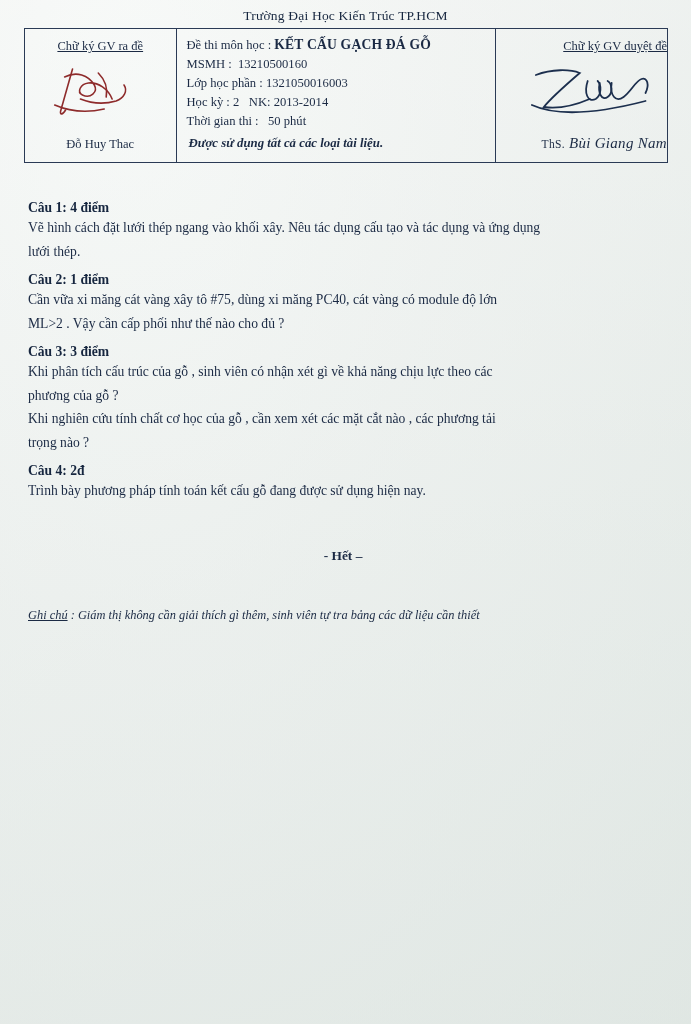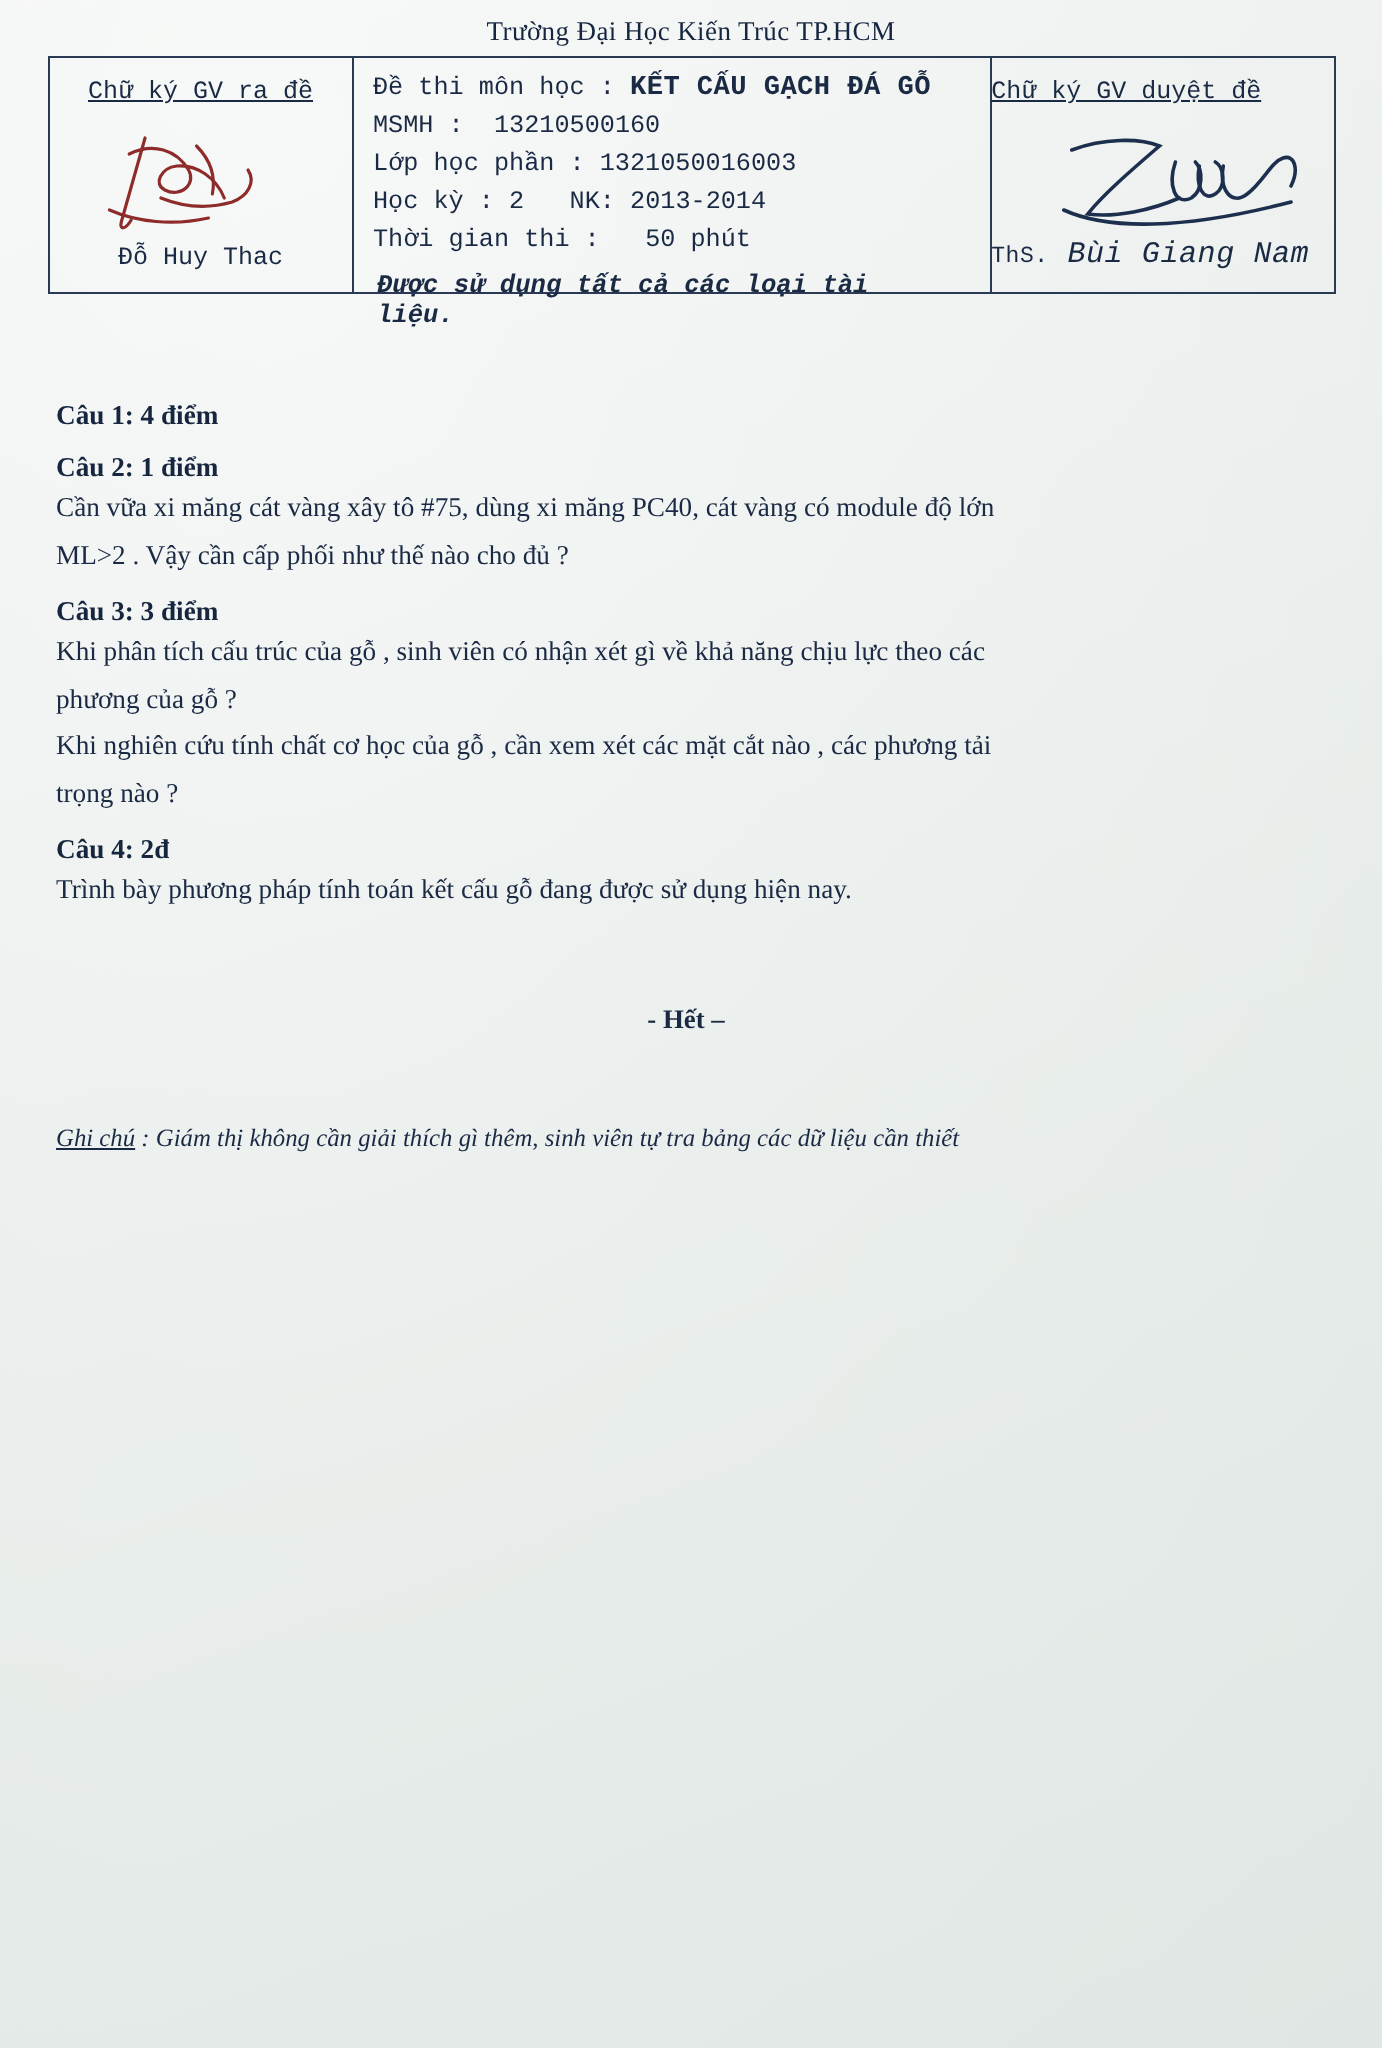--- a/index.html
+++ b/index.html
@@ -39,44 +39,43 @@
     font-size: 13.5px;
     font-weight: normal;
     letter-spacing: 0.2px;
     color: #16263f;
   }
   .header-box {
     position: absolute;
     top: 28px;
     left: 24px;
     width: 644px;
-    height: 119px;
+    height: 135px;
     border: 1.3px solid #2a3a55;
     box-sizing: border-box;
     display: flex;
-    font-family: Liberation Mono, monospace;
   }
   .cell {
     position: relative;
     box-sizing: border-box;
     height: 100%;
   }
   .cell.left {
     width: 152px;
     border-right: 1.3px solid #2a3a55;
     text-align: center;
   }
   .cell.mid {
     width: 320px;
     border-right: 1.3px solid #2a3a55;
     padding: 6px 24px 0 10px;
   }
   .cell.right {
     width: 172px;
-    text-align: left;
+    text-align: right;
   }
   .cell-head {
     font-size: 12.5px;
     text-decoration: underline;
     margin-top: 10px;
     color: #1b2a44;
   }
   .sign-name {
     position: absolute;
     bottom: 10px;
@@ -228,20 +227,24 @@
       <div class="sign-name right">
         <span class="sign-prefix">ThS.</span>
         <span>Bùi Giang Nam</span>
       </div>
     </div>
   </div>
 
   <div class="content">
 
     <div class="q-title">Câu 1: 4 điểm</div>
+    <div class="q-body">
+      <p>Vẽ hình cách đặt lưới thép ngang vào khối xây. Nêu tác dụng cấu tạo và tác dụng và ứng dụng</p>
+      <p>lưới thép.</p>
+    </div>
 
     <div class="q-title">Câu 2: 1 điểm</div>
     <div class="q-body">
       <p>Cần vữa xi măng cát vàng xây tô #75, dùng xi măng  PC40, cát vàng có module độ lớn</p>
       <p>ML&gt;2 . Vậy cần cấp phối như thế nào cho đủ ?</p>
     </div>
 
     <div class="q-title">Câu 3: 3 điểm</div>
     <div class="q-body">
       <p>Khi phân tích cấu trúc của gỗ , sinh viên có nhận xét gì về khả năng chịu lực theo các</p>

